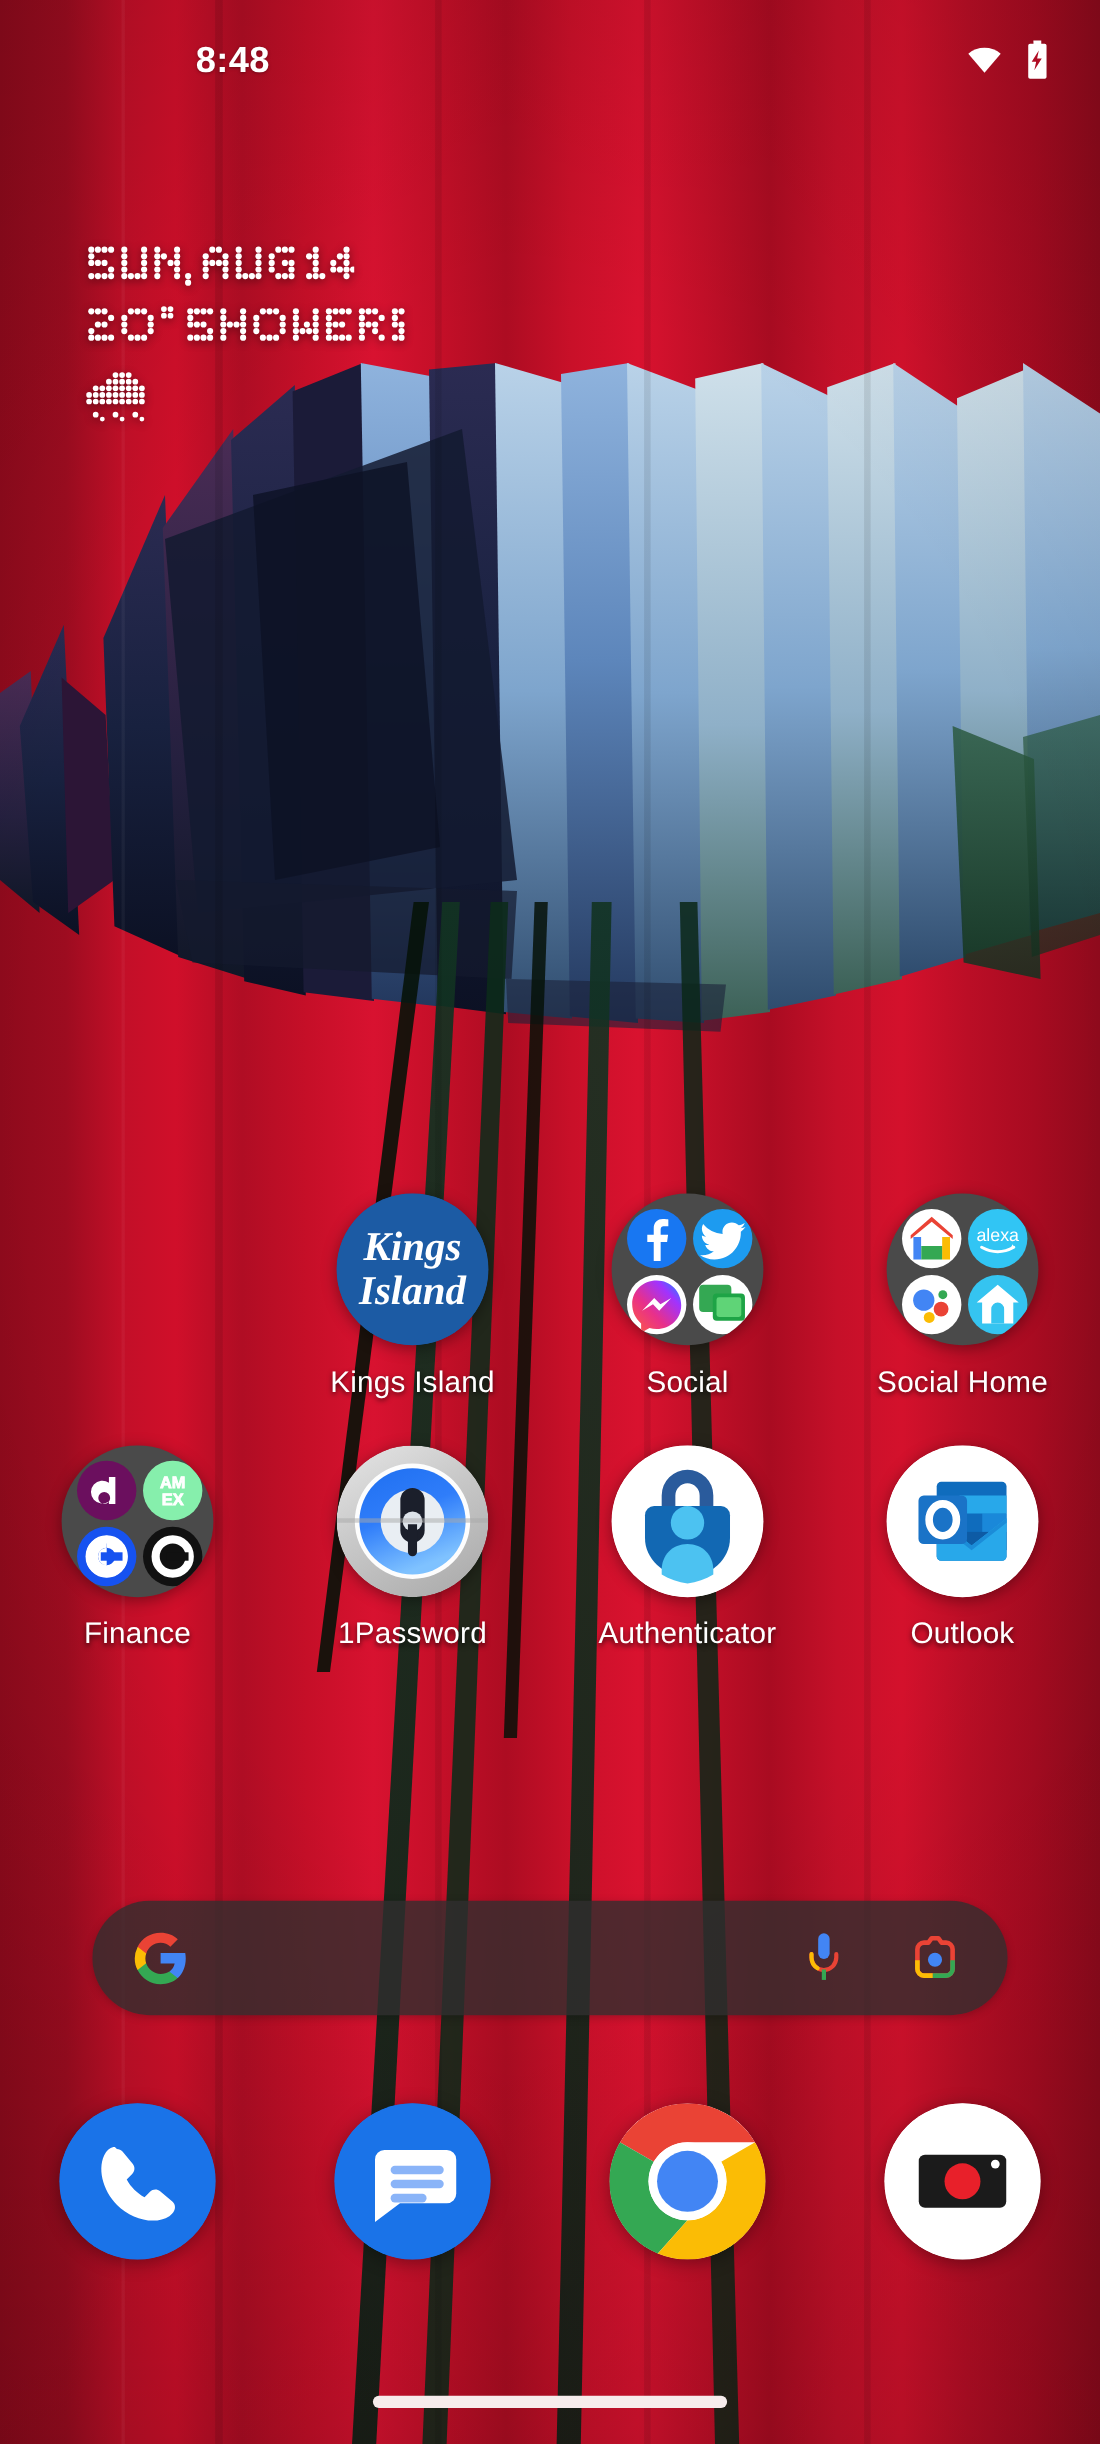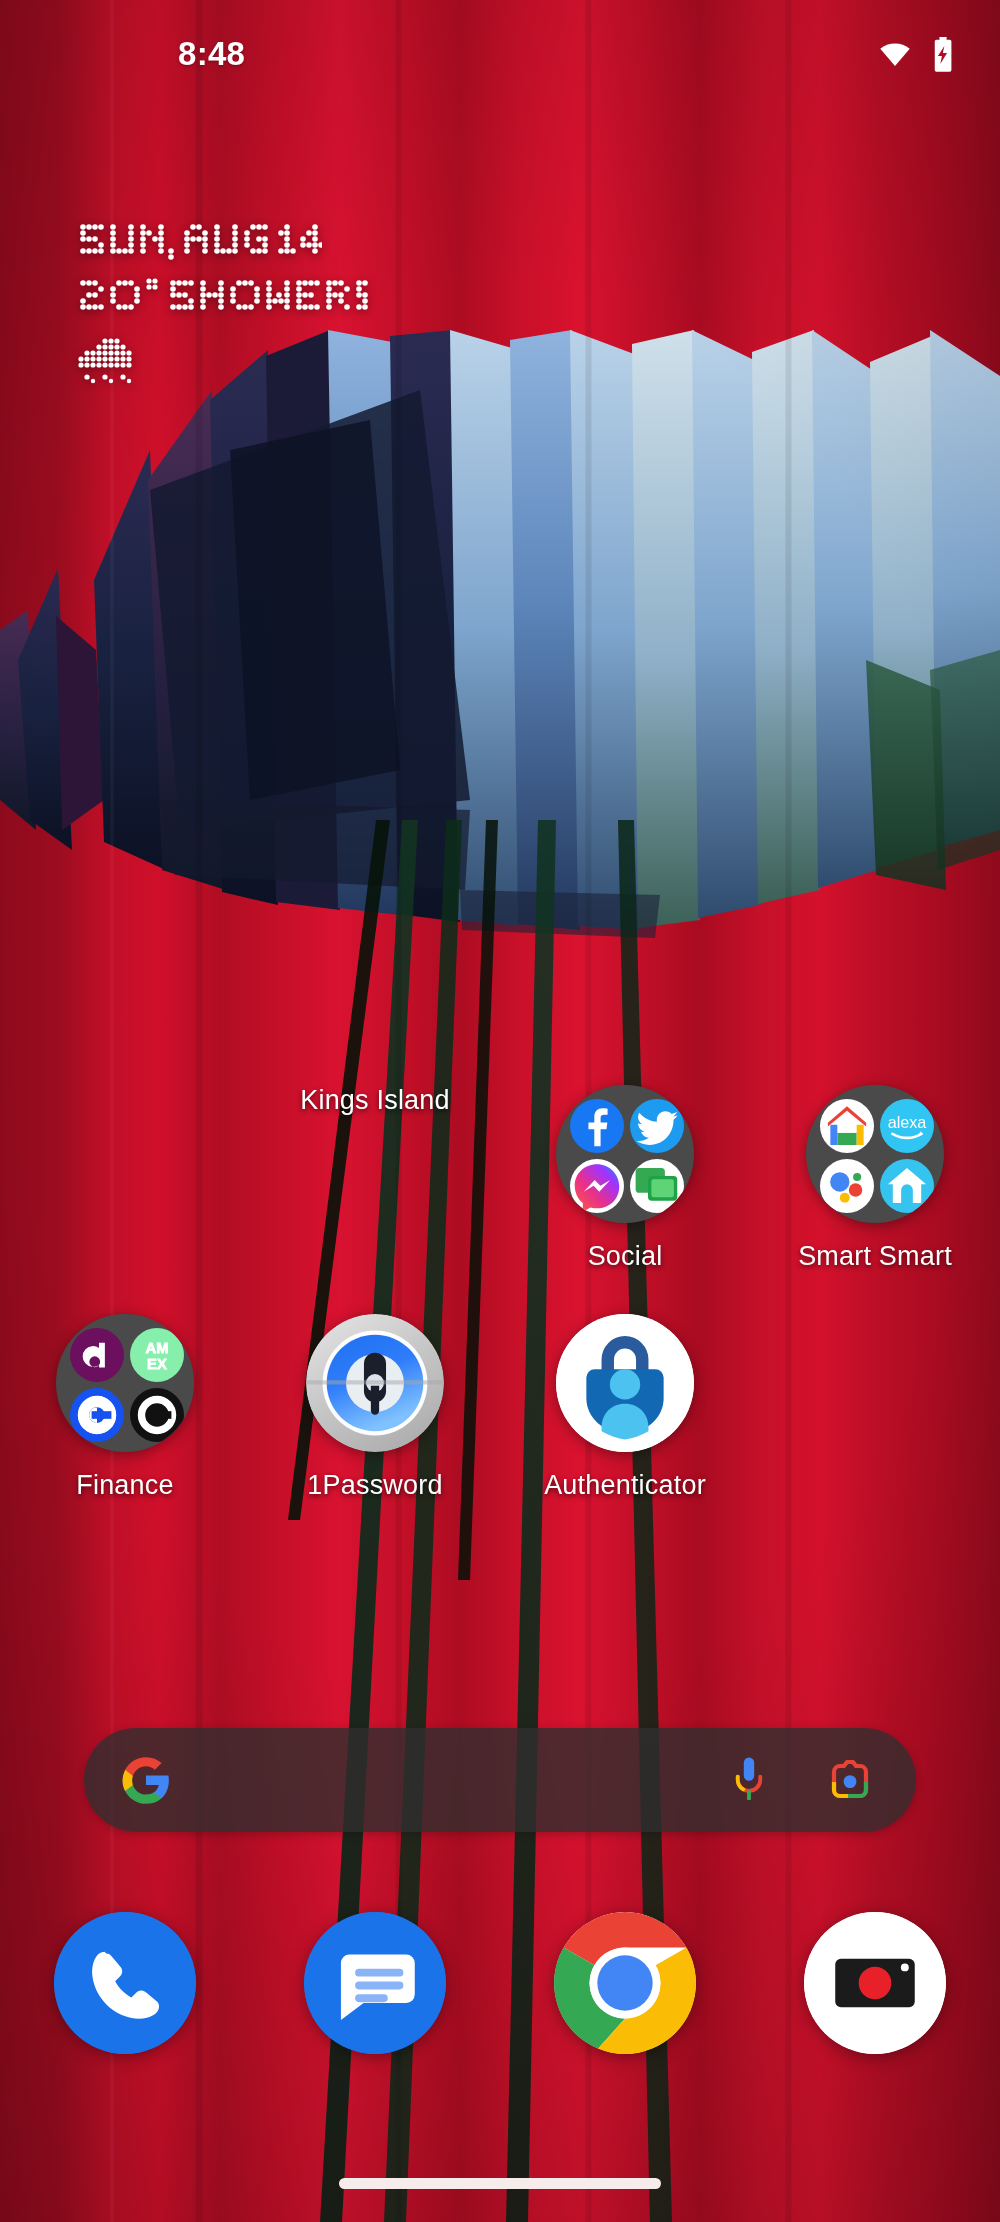--- a/index.html
+++ b/index.html
@@ -534,20 +534,27 @@
   <div class="app-grid">
 
     <div class="grid-row">
 
       <div class="app-cell cell-empty">
         <div class="app-icon"></div>
         <div class="app-label"></div>
       </div>
 
       <div class="app-cell">
+        <div class="app-icon" style="background:#1c5ba4;">
+          <svg viewBox="0 0 100 100" width="138" height="138">
+            <circle cx="50" cy="50" r="50" fill="#1c5ba4"></circle>
+            <text x="50" y="44" font-family="Liberation Serif, serif" font-size="27" font-weight="700" font-style="italic" fill="#fff" text-anchor="middle">Kings</text>
+            <text x="50" y="73" font-family="Liberation Serif, serif" font-size="27" font-weight="700" font-style="italic" fill="#fff" text-anchor="middle">Island</text>
+          </svg>
+        </div>
         <div class="app-label">Kings Island</div>
       </div>
 
       <div class="app-cell">
         <div class="app-icon folder">
           <div class="folder-app" style="background:#1877f2;">
             <svg width="54" height="54" viewBox="0 0 24 24">
               <path d="M13.6 21v-7.6h2.6l0.4-3h-3V8.5c0-0.9 0.25-1.5 1.5-1.5h1.6V4.3C16.4 4.2 15.5 4.1 14.5 4.1c-2.2 0-3.7 1.35-3.7 3.8v2.5H8.2v3h2.6V21z" fill="#fff"></path>
             </svg>
           </div>
@@ -607,21 +614,21 @@
               <circle cx="11" cy="17.2" r="2.2" fill="#fbbc04"></circle>
             </svg>
           </div>
           <div class="folder-app" style="background:#35c4f0;">
             <svg width="54" height="54" viewBox="0 0 24 24">
               <path d="M12 4 L3.5 11.2 h2.2 v8.4 h12.6 v-8.4 h2.2z" fill="#fff"></path>
               <path d="M12 11.2 a2.6 2.6 0 0 1 2.6 2.6 v5.8 h-5.2 v-5.8 a2.6 2.6 0 0 1 2.6 -2.6z" fill="#35c4f0"></path>
             </svg>
           </div>
         </div>
-        <div class="app-label">Smart Smart</div>
+        <div class="app-label">Social Home</div>
       </div>
     </div>
 
     <div class="grid-row">
 
       <div class="app-cell">
         <div class="app-icon folder">
           <div class="folder-app" style="background:#6b0f5e;">
             <svg width="54" height="54" viewBox="0 0 24 24">
               <path d="M15.5 6.5 v11 h-2.6 v-1.1 a4.6 4.6 0 1 1 0 -7.5 v-2.4z M11 12.6 a2.4 2.4 0 1 0 2.4 2.4 a2.4 2.4 0 0 0 -2.4 -2.4z" fill="#fff"></path>
@@ -685,20 +692,37 @@
             <circle cx="50" cy="50" r="50" fill="#fff"></circle>
             <path d="M50 16 a17 17 0 0 1 17 17 v10 H58 v-10 a8 8 0 0 0 -16 0 v10 H33 v-10 a17 17 0 0 1 17 -17z" fill="#2a5b9c"></path>
             <path d="M28 40 h44 a6 6 0 0 1 6 6 v15 c0 14 -12 24 -28 28 -16 -4 -28 -14 -28 -28 v-15 a6 6 0 0 1 6 -6z" fill="#1268b3"></path>
             <circle cx="50" cy="51" r="11" fill="#4cc2f1"></circle>
             <path d="M50 65 c10 0 17 7.5 17 17 v3 c-5 3 -11 5 -17 6 -6 -1 -12 -3 -17 -6 v-3 c0 -9.5 7 -17 17 -17z" fill="#4cc2f1"></path>
           </svg>
         </div>
         <div class="app-label">Authenticator</div>
       </div>
 
+      <div class="app-cell">
+        <div class="app-icon" style="background:#fff;">
+          <svg viewBox="0 0 100 100" width="138" height="138">
+            <circle cx="50" cy="50" r="50" fill="#fff"></circle>
+            <rect x="33" y="24" width="46" height="52" rx="3" fill="#0f6cbd"></rect>
+            <rect x="48" y="33" width="31" height="12" fill="#28a8ea"></rect>
+            <rect x="48" y="45" width="15" height="12" fill="#0f6cbd"></rect>
+            <rect x="63" y="45" width="16" height="12" fill="#1a88d9"></rect>
+            <rect x="48" y="57" width="31" height="12" fill="#0d5ba5"></rect>
+            <path d="M33 48 L56 66 L79 48 v25 a3 3 0 0 1 -3 3 H36 a3 3 0 0 1 -3 -3z" fill="#28a8ea"></path>
+            <path d="M33 48 L56 66 L79 48 v3 L56 69 L33 51z" fill="#1b8cd8"></path>
+            <rect x="21" y="33" width="32" height="32" rx="3.5" fill="#1a73c7"></rect>
+            <ellipse cx="37" cy="49" rx="9" ry="10.5" fill="none" stroke="#fff" stroke-width="5"></ellipse>
+          </svg>
+        </div>
+        <div class="app-label">Outlook</div>
+      </div>
     </div>
   </div>
 
   <div class="search-bar">
     <svg width="52" height="52" viewBox="0 0 48 48">
       <path fill="#4285f4" d="M45.1 24.5c0-1.6-.15-3.2-.42-4.7H24v8.9h11.8c-.5 2.7-2 5-4.3 6.6v5.5h7c4.1-3.8 6.6-9.4 6.6-16.3z"></path>
       <path fill="#34a853" d="M24 46c5.8 0 10.7-1.9 14.3-5.2l-7-5.5c-1.9 1.3-4.4 2.1-7.3 2.1-5.6 0-10.4-3.8-12.1-8.9H4.7v5.6C8.3 41.3 15.6 46 24 46z"></path>
       <path fill="#fbbc05" d="M11.9 28.5c-.44-1.3-.68-2.7-.68-4.1s.25-2.8.68-4.1v-5.6H4.7A22 22 0 0 0 2.3 24.4c0 3.6.85 6.9 2.4 9.7z"></path>
       <path fill="#ea4335" d="M24 11.3c3.2 0 6 1.1 8.2 3.2l6.2-6.2C34.7 4.9 29.8 2.9 24 2.9c-8.4 0-15.7 4.7-19.3 11.7l7.2 5.6c1.7-5.1 6.5-8.9 12.1-8.9z"></path>
     </svg>

